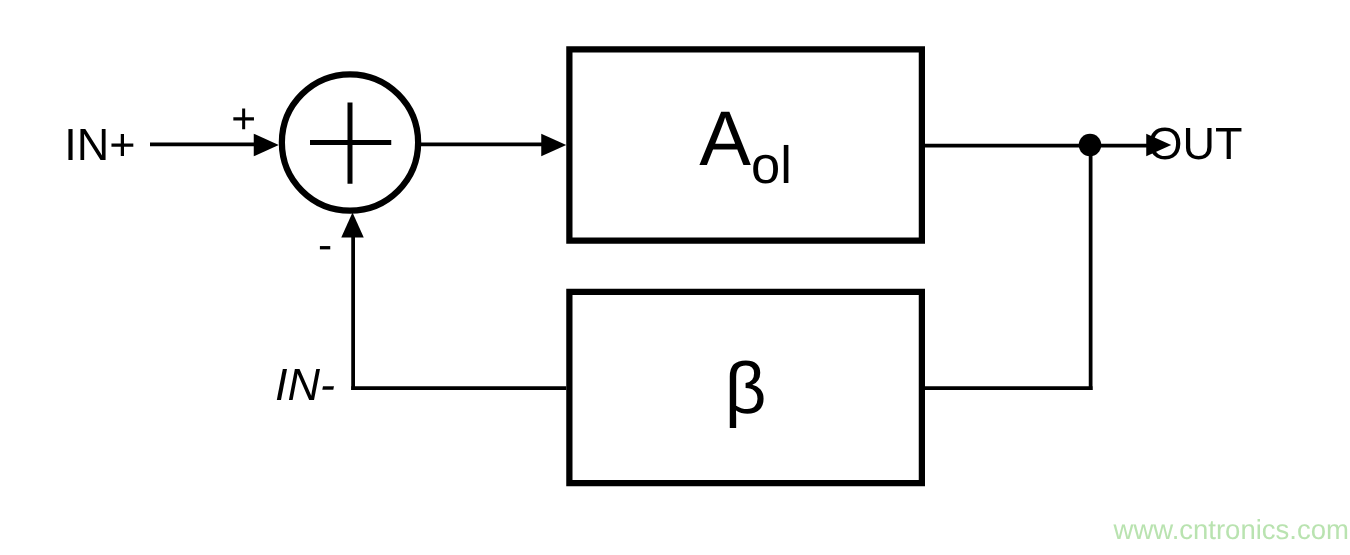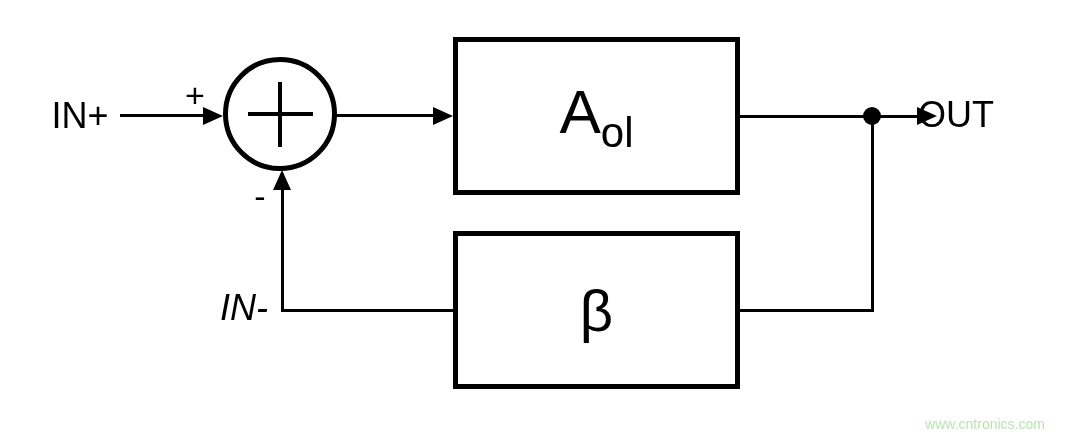--- a/index.html
+++ b/index.html
@@ -24,21 +24,21 @@
     line-height: 1;
   }
   .txt-io   { font-size: 36px; }
   .txt-sign { font-size: 34px; font-weight: 400; }
   .aol-main { font-size: 62px; }
   .aol-sub  { font-size: 42px; vertical-align: -14px; }
   .beta-txt { font-size: 58px; }
   .watermark {
     position: absolute;
     transform: translate(-50%, -50%);
-    font-size: 14px;
+    font-size: 22px;
     color: var(--watermark);
     white-space: nowrap;
     text-align: right;
   }
   .wire { position: absolute; background: var(--line); }
   .box {
     position: absolute;
     box-sizing: border-box;
     border: 5px solid var(--line);
     background: var(--bg);

